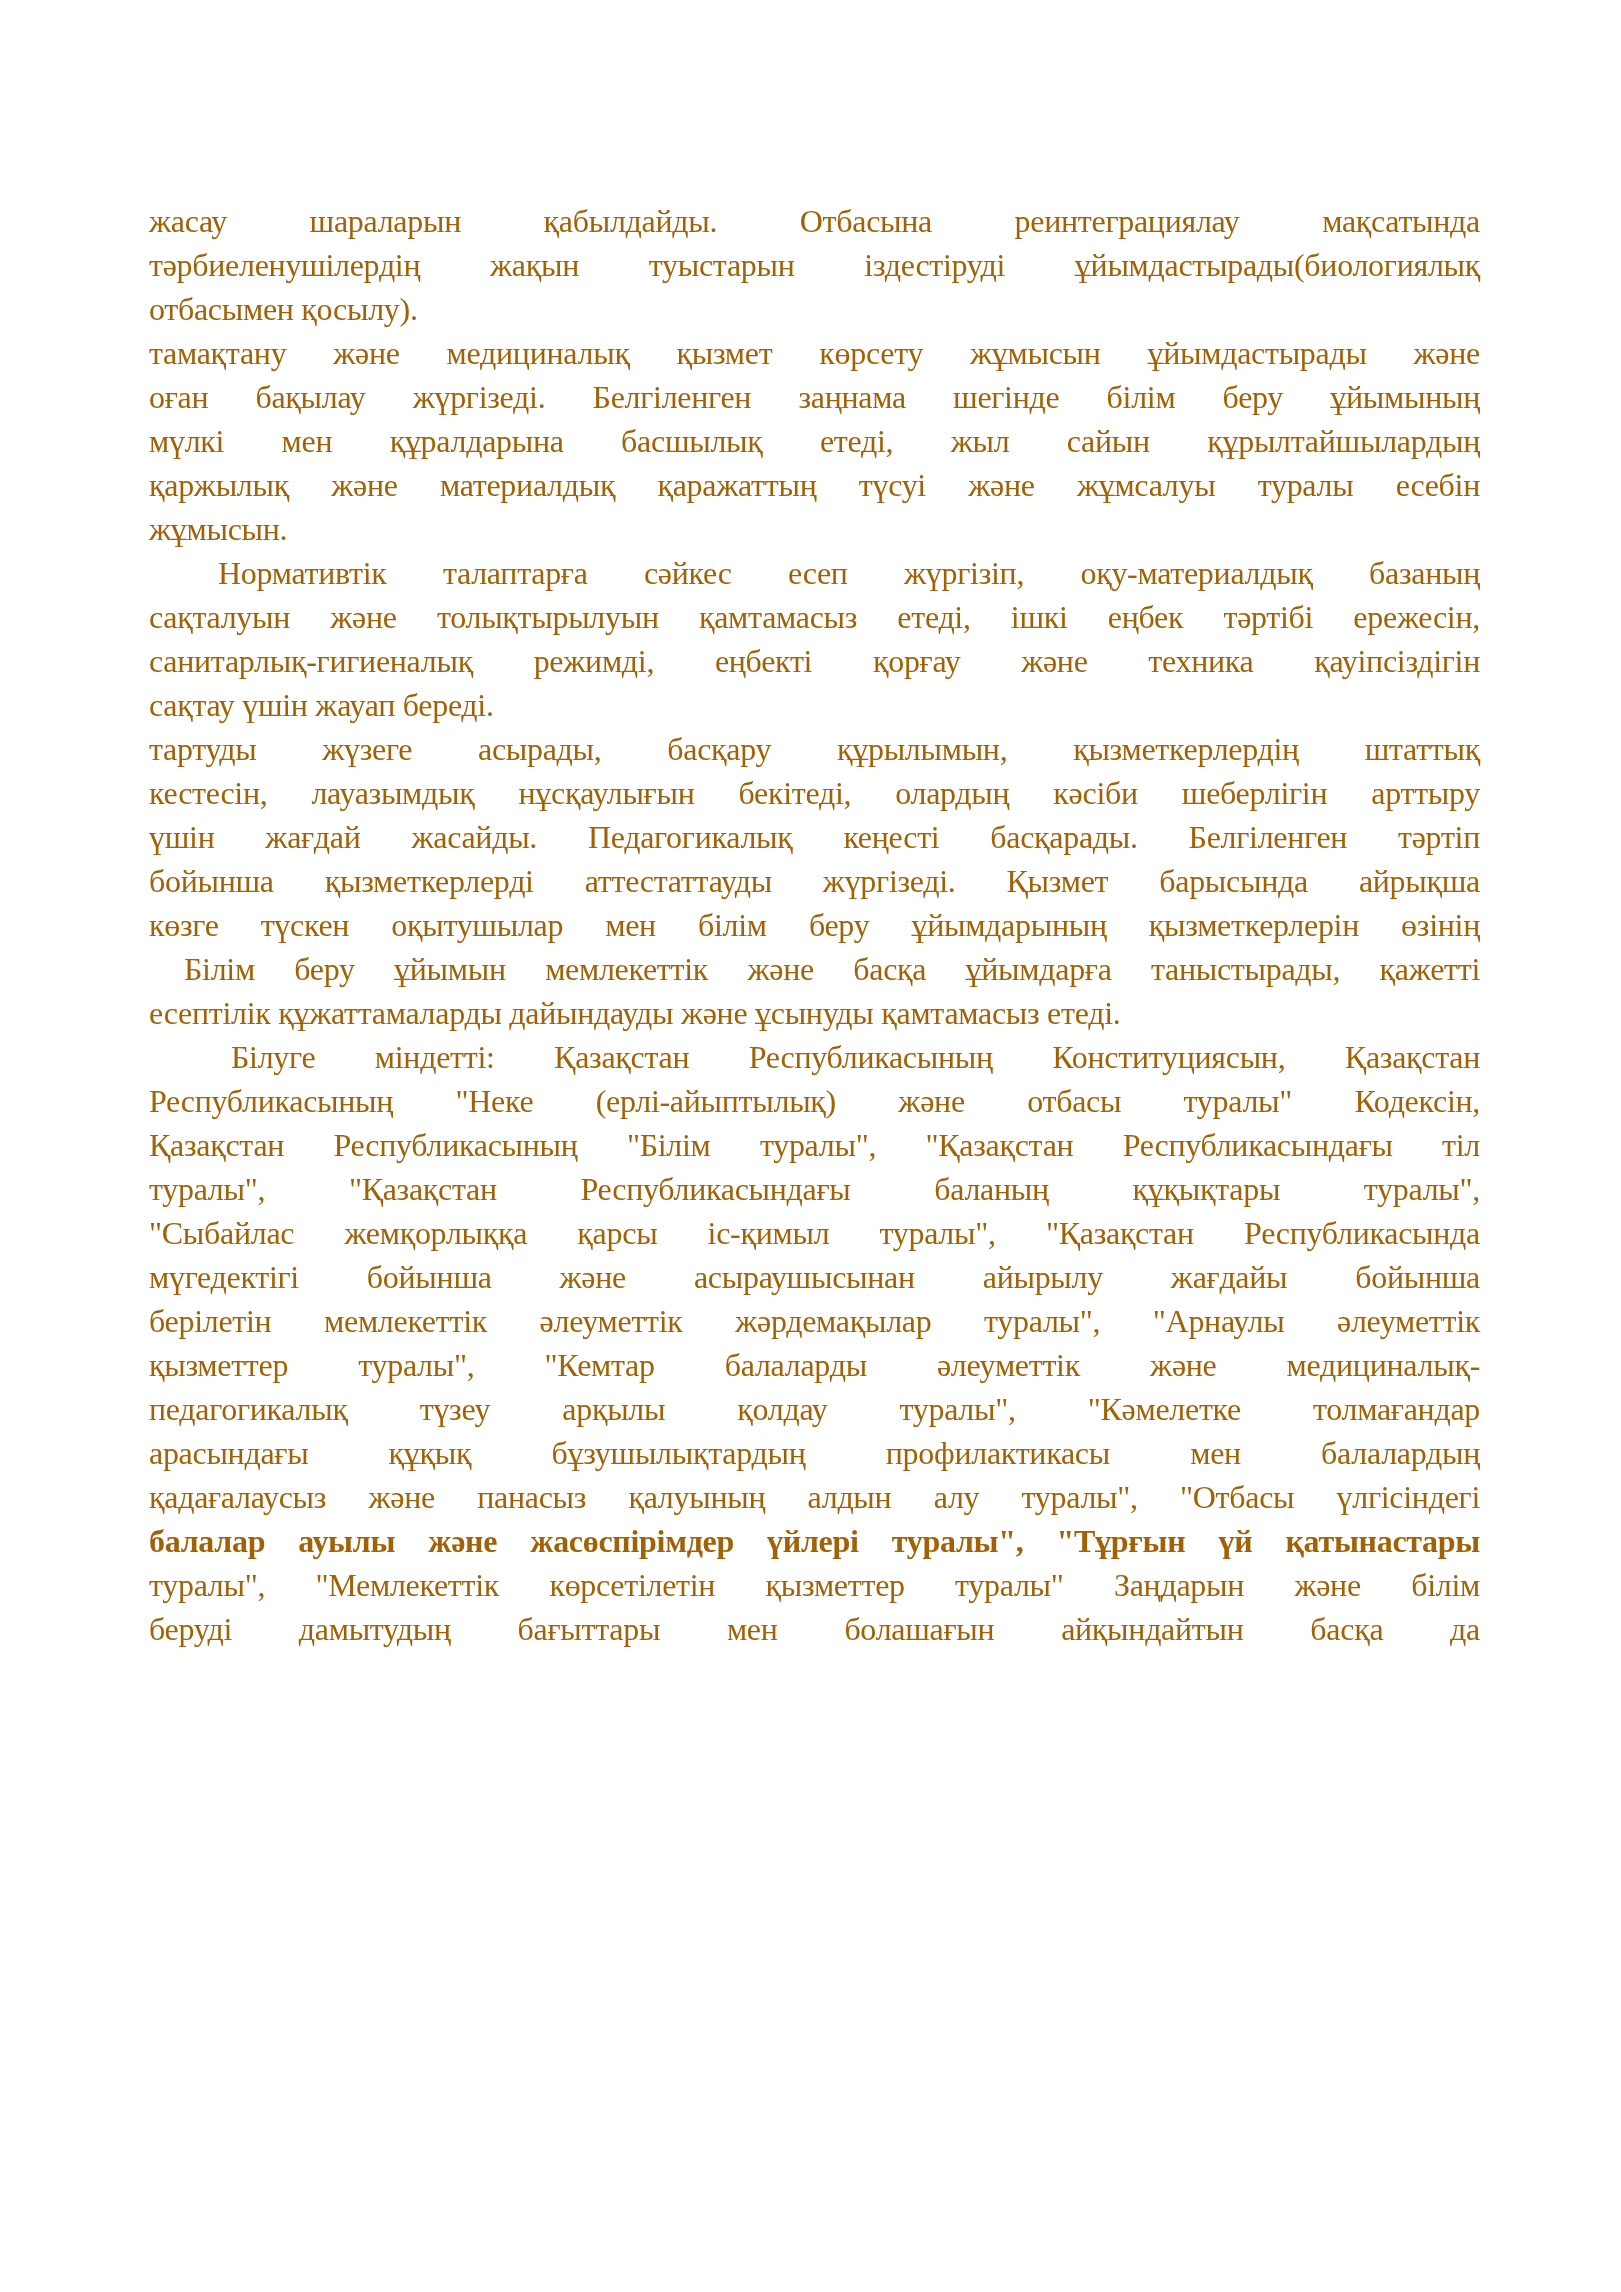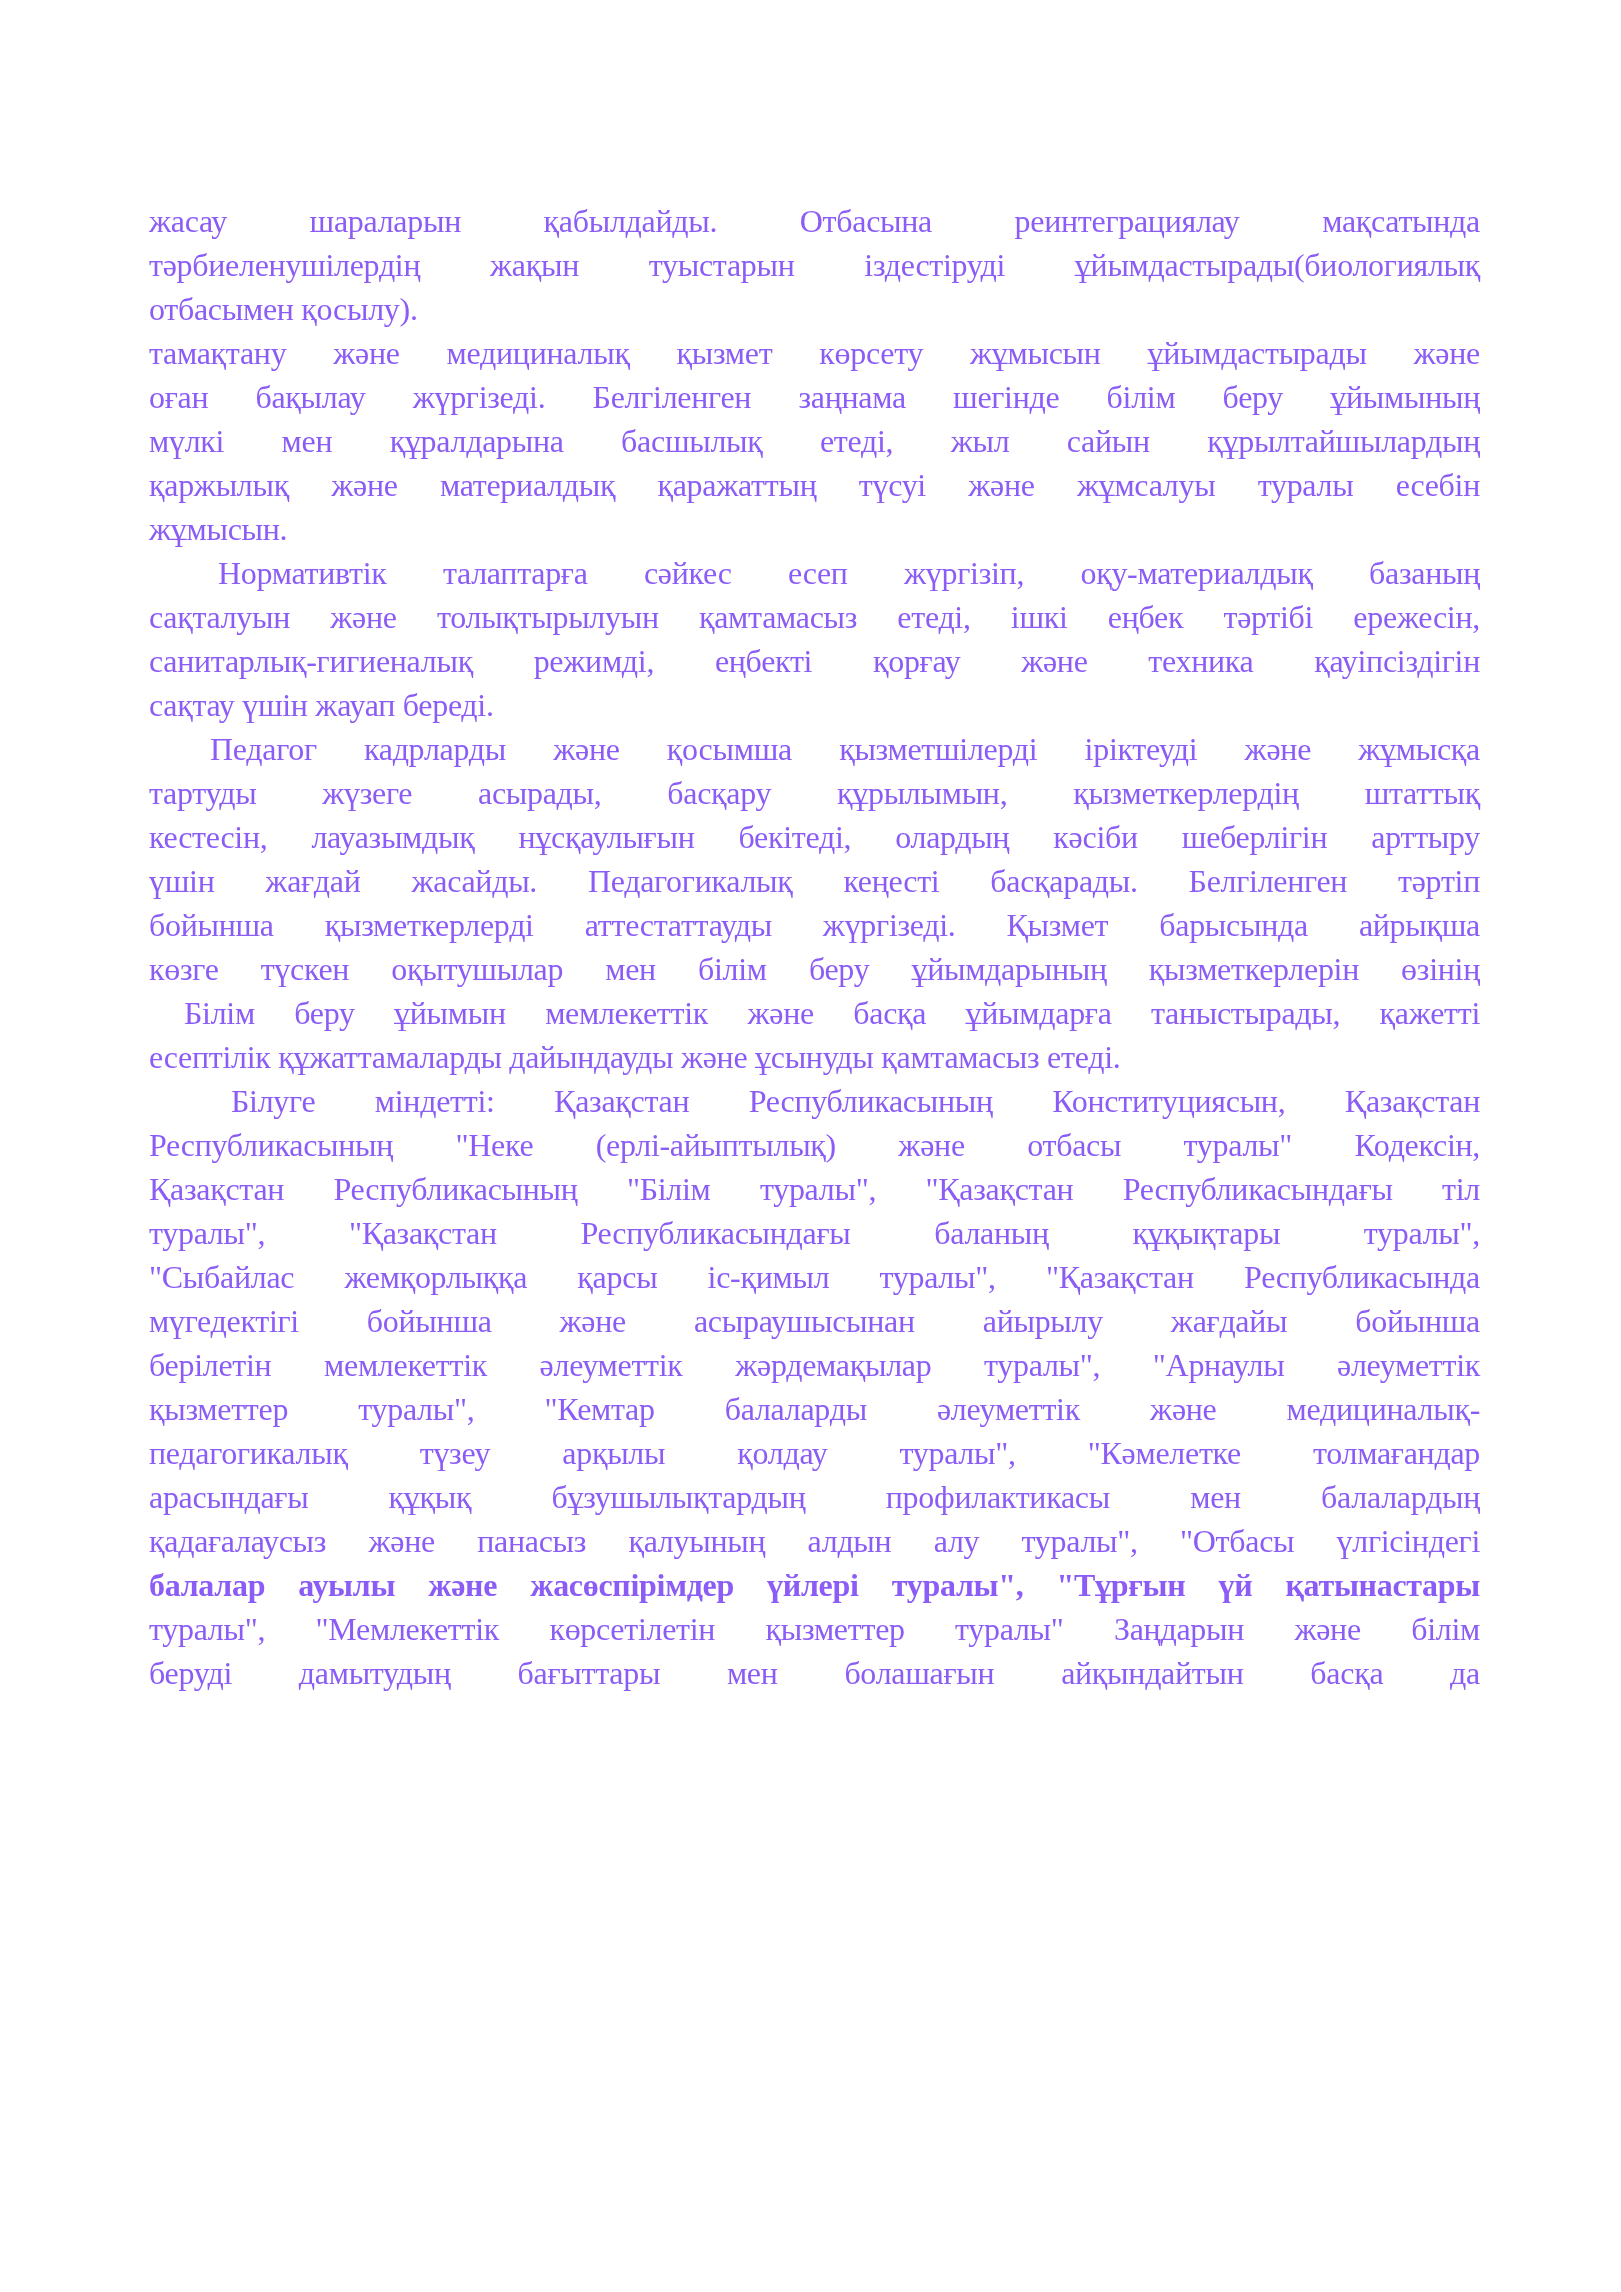--- a/index.html
+++ b/index.html
@@ -13,21 +13,21 @@
     position: relative;
     overflow: hidden;
   }
   .page {
     position: absolute;
     left: 149px;
     top: 199px;
     width: 1331px;
     font-family: "Liberation Serif", "DejaVu Serif", serif;
     font-size: 32px;
-    color: #8b5cf6;
+    color: #a16207;
     letter-spacing: -0.3px;
   }
   .line {
     display: block;
     height: 44px;
     line-height: 44px;
     white-space: nowrap;
     text-align: justify;
     text-align-last: justify;
     overflow: visible;
@@ -63,21 +63,20 @@
   </div>
 
   <div class="paragraph">
     <span class="line indent2"><span style="white-space: nowrap;">Нормативтік талаптарға сәйкес есеп жүргізіп, оқу-материалдық базаның</span></span>
     <span class="line"><span style="white-space: nowrap;">сақталуын және толықтырылуын қамтамасыз етеді, ішкі еңбек тәртібі ережесін,</span></span>
     <span class="line"><span style="white-space: nowrap;">санитарлық-гигиеналық режимді, еңбекті қорғау және техника қауіпсіздігін</span></span>
     <span class="line last"><span style="white-space: nowrap;">сақтау үшін жауап береді.</span></span>
   </div>
 
   <div class="paragraph">
-    <span class="line indent3"><span style="white-space: nowrap;">Педагог кадрларды және қосымша қызметшілерді іріктеуді және жұмысқа</span></span>
     <span class="line"><span style="white-space: nowrap;">тартуды жүзеге асырады, басқару құрылымын, қызметкерлердің штаттық</span></span>
     <span class="line"><span style="white-space: nowrap;">кестесін, лауазымдық нұсқаулығын бекітеді, олардың кәсіби шеберлігін арттыру</span></span>
     <span class="line"><span style="white-space: nowrap;">үшін жағдай жасайды. Педагогикалық кеңесті басқарады. Белгіленген тәртіп</span></span>
     <span class="line"><span style="white-space: nowrap;">бойынша қызметкерлерді аттестаттауды жүргізеді. Қызмет барысында айрықша</span></span>
     <span class="line"><span style="white-space: nowrap;">көзге түскен оқытушылар мен білім беру ұйымдарының қызметкерлерін өзінің</span></span>
   </div>
 
   <div class="paragraph">
     <span class="line indent5"><span style="white-space: nowrap;">Білім беру ұйымын мемлекеттік және басқа ұйымдарға таныстырады, қажетті</span></span>
     <span class="line last"><span style="white-space: nowrap;">есептілік құжаттамаларды дайындауды және ұсынуды қамтамасыз етеді.</span></span>

